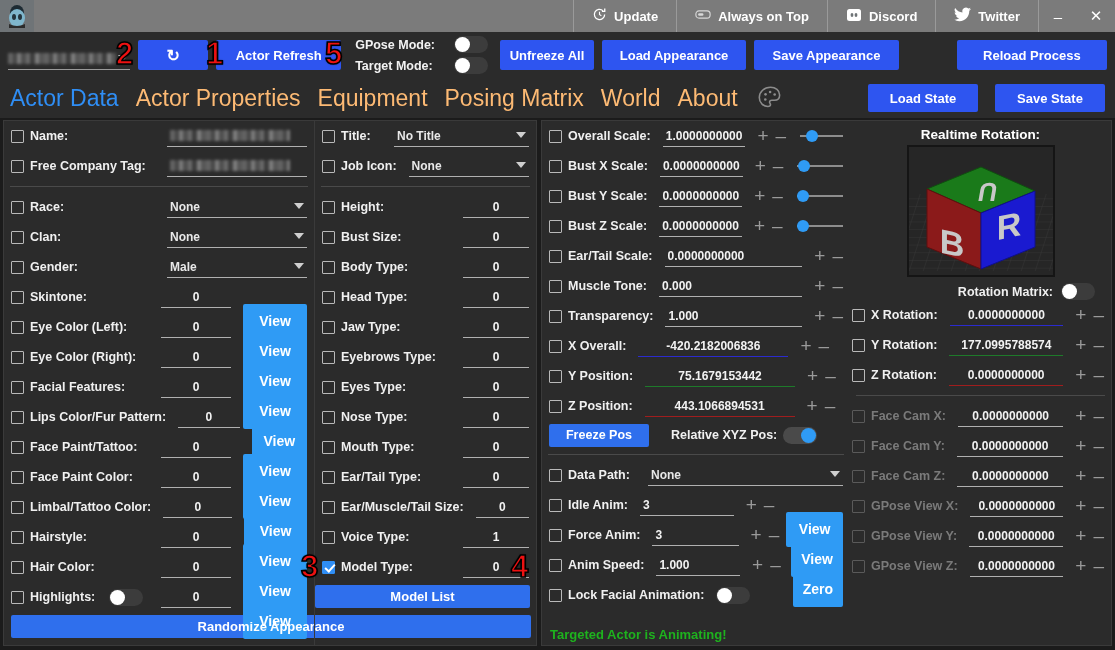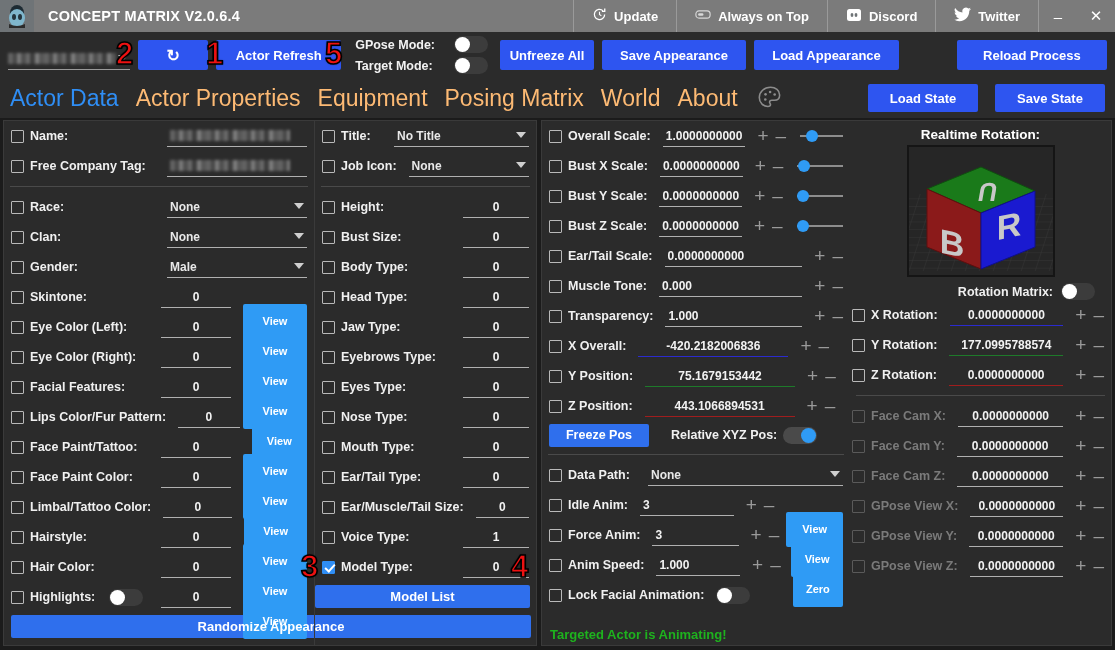--- a/index.html
+++ b/index.html
@@ -159,21 +159,21 @@
   .field.redacted { position: relative; }
 
   .sel { position: relative; }
   .sel .caret {
     position: absolute; right: 3px; top: 7px;
     width: 0; height: 0; border-left: 5px solid transparent;
     border-right: 5px solid transparent; border-top: 6px solid #cfcfcf;
   }
 
   .btn-view {
-    width: 64px; height: 35px; font-size: 11px; background: #2f9bf5; margin-top: 48px;
+    width: 64px; height: 35px; font-size: 14px; background: #2f9bf5; margin-top: 48px;
   }
   .plusminus { display: flex; align-items: center; gap: 7px; margin-left: 6px; }
   .pm {
     color: #9a9a9a; font-size: 19px; line-height: 12px; cursor: pointer;
     font-weight: 300; user-select: none;
   }
 
   .slider { width: 118px; height: 20px; position: relative; margin-left: 8px; cursor: pointer; }
   .slider .track {
     position: absolute; top: 9px; left: 0; right: 0; height: 2px; background: #8d8d8d;
@@ -223,21 +223,20 @@
 <div id="titlebar">
   <div id="app-icon">
     <svg width="24" height="24" viewBox="0 0 24 24">
       <ellipse cx="12" cy="9" rx="7" ry="8" fill="#1d2b33"></ellipse>
       <ellipse cx="12" cy="14" rx="8" ry="9" fill="#7fb6cc"></ellipse>
       <ellipse cx="9" cy="13" rx="2" ry="3" fill="#23333c"></ellipse>
       <ellipse cx="15" cy="13" rx="2" ry="3" fill="#23333c"></ellipse>
       <path d="M4 20 Q12 24 20 20 L20 24 L4 24 Z" fill="#2b2b2b"></path>
     </svg>
   </div>
-  <div id="app-title">CONCEPT MATRIX V2.0.6.4</div>
   <div id="titlebar-spacer"></div>
 
   <div class="tb-btn first">
     <span>
       <svg width="15" height="15" viewBox="0 0 16 16">
         <path d="M13.5 8a5.5 5.5 0 1 1-1.8-4.1" fill="none" stroke="#fff" stroke-width="1.4"></path>
         <path d="M13.6 1.6 L13.6 4.6 L10.6 4.6" fill="none" stroke="#fff" stroke-width="1.4"></path>
         <path d="M8 5 L8 8 L10 9.5" fill="none" stroke="#fff" stroke-width="1.2"></path>
       </svg>
     </span>
@@ -301,22 +300,22 @@
     </div>
     <div class="mode-row">
       <span class="mode-label">Target Mode:</span>
       <div class="toggle">
           <div class="knob"></div>
         </div>
     </div>
   </div>
 
   <button class="btn btn-royal" id="btn-unfreeze">Unfreeze All</button>
+  <button class="btn btn-royal" id="btn-load-appearance">Load Appearance</button>
   <button class="btn btn-royal" id="btn-save-appearance">Save Appearance</button>
-  <button class="btn btn-royal" id="btn-load-appearance">Load Appearance</button>
   <button class="btn btn-royal" id="btn-reload-process">Reload Process</button>
 </div>
 
 <div id="tabbar">
   <div class="tab active">Actor Data</div>
   <div class="tab">Actor Properties</div>
   <div class="tab">Equipment</div>
   <div class="tab">Posing Matrix</div>
   <div class="tab">World</div>
   <div class="tab">About</div>

